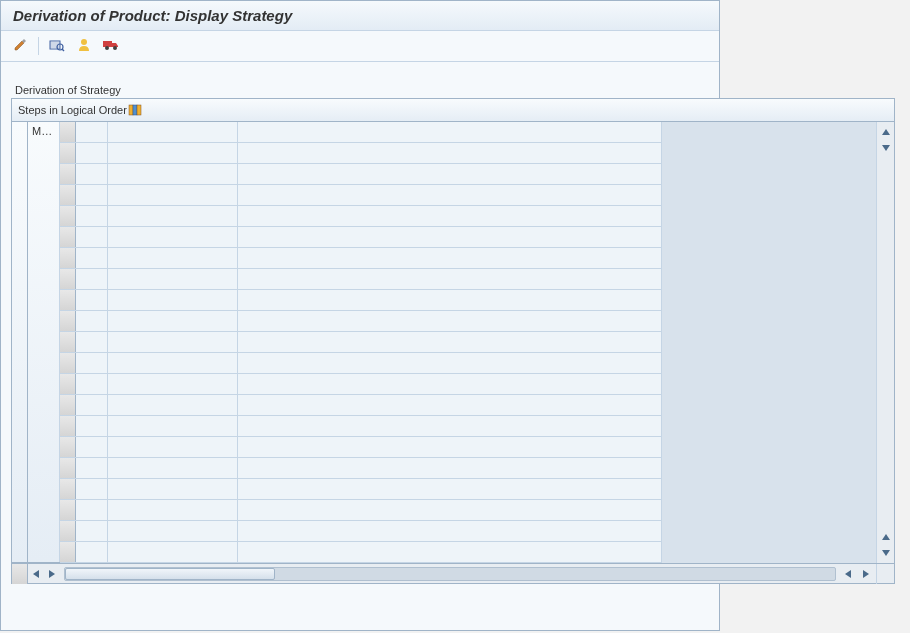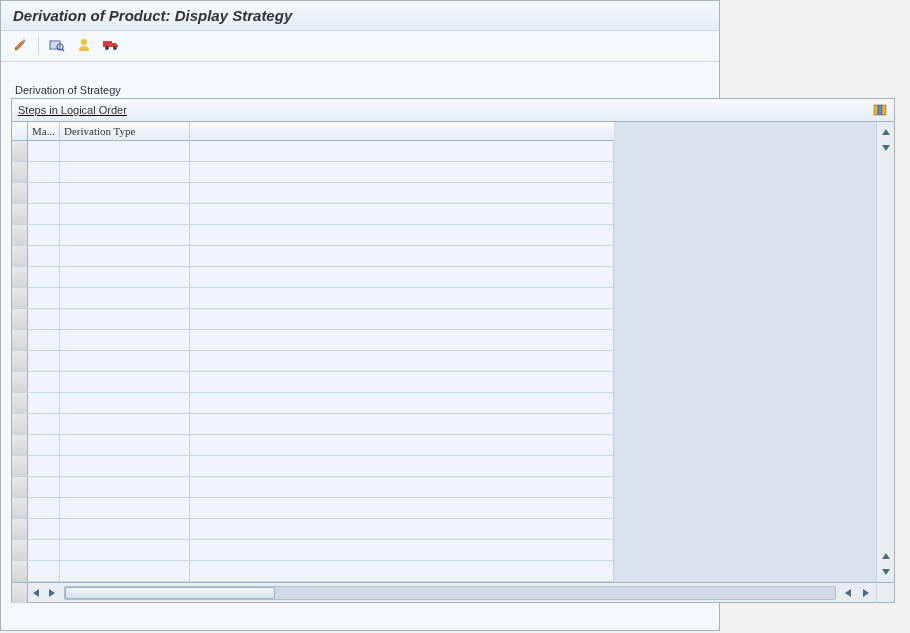--- a/index.html
+++ b/index.html
@@ -69,43 +69,41 @@
     .table-container {
       border: 1px solid #a0b4c8;
       width: 884px;
       background: #fff;
     }
     .table-title-row {
       background: linear-gradient(to bottom, #f8fbfd, #e5edf5);
       border-bottom: 1px solid #a0b4c8;
       padding: 3px 6px;
       display: flex;
-      justify-content: space-between;
-      align-items: center;
-      text-decoration: underline;
+      justify-content: flex-start;
+      align-items: center;
     }
     .table-title {
       font-size: 11px;
       color: #333;
     }
     .settings-icon {
       width: 16px;
       height: 16px;
       display: flex;
       align-items: center;
       justify-content: center;
       cursor: pointer;
     }
     .table-wrapper {
       display: flex;
     }
     .table-grid {
       display: flex;
-      flex-direction: column;
-      font-family: Liberation Serif, serif;
+      flex-direction: row;
     }
     .header-row {
       display: flex;
       background: linear-gradient(to bottom, #f8fbfd, #e5edf5);
       border-bottom: 1px solid #a0b4c8;
     }
     .header-cell {
       padding: 3px 4px;
       border-right: 1px solid #c5d5e5;
       font-size: 11px;
@@ -264,21 +262,20 @@
               <rect x="5" y="1" width="4" height="10" fill="#5090d0" stroke="#305080" stroke-width="0.5"></rect>
               <rect x="9" y="1" width="4" height="10" fill="#f0b030" stroke="#805020" stroke-width="0.5"></rect>
             </svg>
         </span>
       </div>
       <div class="table-wrapper">
         <div class="table-grid">
           <div class="header-row">
             <div class="row-selector-header"></div>
             <div class="header-cell col-ma">Ma...</div>
-            <div class="header-cell col-derivation">Derivation Type</div>
           </div>
           <div id="rows-container">
               <div class="data-row">
     <div class="row-selector"></div>
     <div class="data-cell col-ma"></div>
     <div class="data-cell col-derivation"></div>
     <div class="data-cell col-description"></div>
   </div>
               <div class="data-row">
     <div class="row-selector"></div>

